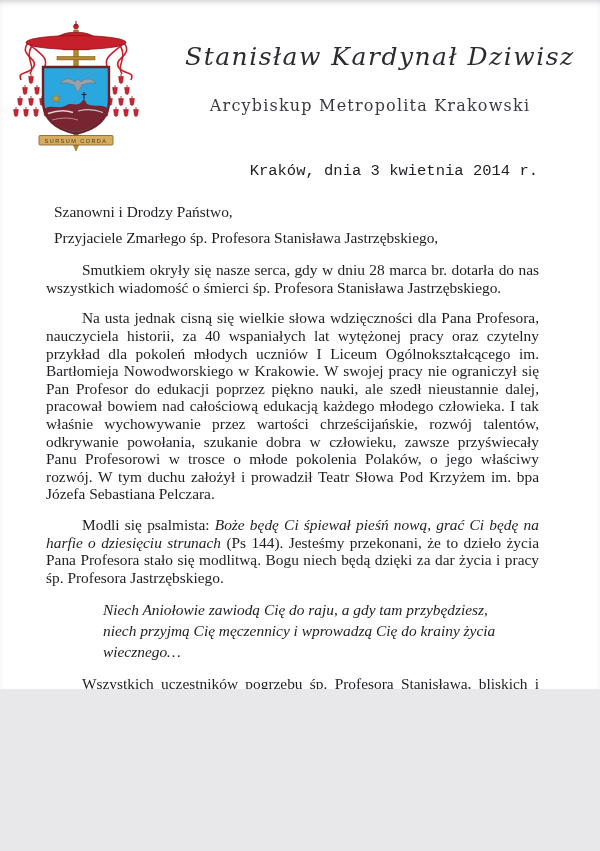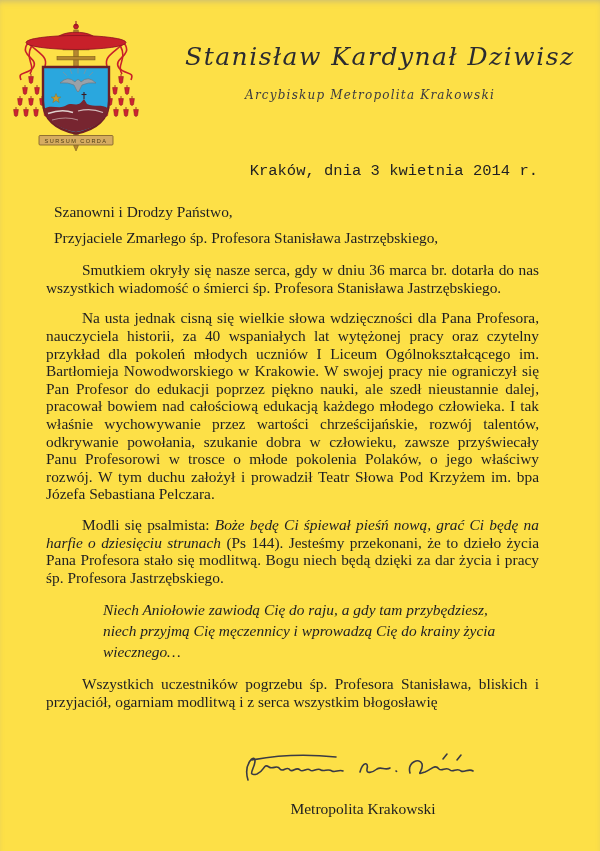--- a/index.html
+++ b/index.html
@@ -1,31 +1,31 @@
 <!DOCTYPE html>
 <html lang="pl"><head>
 <meta charset="utf-8">
 <style>
   html,body{margin:0;padding:0;}
   body{background:#e8e8ea;font-family:"Liberation Serif","DejaVu Serif",serif;}
   .page{
-    position:relative;width:600px;height:851px;margin:0 auto;
-    background:#fde047;color:#1e1e22;overflow:hidden;
+    position:relative;width:600px;height:689px;margin:0 auto;
+    background:#ffffff;color:#1e1e22;overflow:hidden;
     box-shadow:inset 0 4px 6px -3px rgba(150,150,160,.55);
   }
   
   .coa{position:absolute;left:12px;top:14px;width:128px;height:140px;}
   .header-text{position:absolute;left:185px;top:42px;width:370px;text-align:center;color:#2b2b30;}
   .header-name{
     font-family:"DejaVu Serif",serif;font-style:italic;font-size:25px;
     letter-spacing:1.5px;white-space:nowrap;
   }
   .header-subtitle{
-    font-family:"DejaVu Serif",serif;font-style:italic;font-size:12px;
-    letter-spacing:1.2px;margin-top:17px;color:#3a3a40;
+    font-family:"DejaVu Serif",serif;font-size:16px;
+    letter-spacing:1.2px;margin-top:25px;color:#3a3a40;
   }
   
   .date-line{position:absolute;top:162px;right:62px;font-size:15.5px;font-family:Liberation Mono, monospace;}
   
   .body{
     position:absolute;left:46px;top:195px;width:493px;
     font-size:15.4px;line-height:17.6px;text-align:justify;
   }
   .salutation p{margin:8px;text-align:left;}
   .para{margin:13px 0 0 0;text-indent:36px;}
@@ -145,21 +145,21 @@
   </div>
 
   <div class="date-line">Kraków, dnia 3 kwietnia 2014 r.</div>
 
   <div class="body">
     <div class="salutation">
       <p>Szanowni i Drodzy Państwo,</p>
       <p>Przyjaciele Zmarłego śp. Profesora Stanisława Jastrzębskiego,</p>
     </div>
 
-    <p class="para nogap">Smutkiem okryły się nasze serca, gdy w dniu 36 marca br. dotarła do nas wszystkich wiadomość o śmierci śp. Profesora Stanisława Jastrzębskiego.</p>
+    <p class="para nogap">Smutkiem okryły się nasze serca, gdy w dniu 28 marca br. dotarła do nas wszystkich wiadomość o śmierci śp. Profesora Stanisława Jastrzębskiego.</p>
 
     <p class="para">Na usta jednak cisną się wielkie słowa wdzięczności dla Pana Profesora, nauczyciela historii, za 40 wspaniałych lat wytężonej pracy oraz czytelny przykład dla pokoleń młodych uczniów I Liceum Ogólnokształcącego im. Bartłomieja Nowodworskiego w Krakowie. W swojej pracy nie ograniczył się Pan Profesor do edukacji poprzez piękno nauki, ale szedł nieustannie dalej, pracował bowiem nad całościową edukacją każdego młodego człowieka. I tak właśnie wychowywanie przez wartości chrześcijańskie, rozwój talentów, odkrywanie powołania, szukanie dobra w człowieku, zawsze przyświecały Panu Profesorowi w trosce o młode pokolenia Polaków, o jego właściwy rozwój. W tym duchu założył i prowadził Teatr Słowa Pod Krzyżem im. bpa Józefa Sebastiana Pelczara.</p>
 
 
     <p class="para"><span>Modli się psalmista: </span><span class="psalm-italic">Boże będę Ci śpiewał pieśń nową, grać Ci będę na harfie o dziesięciu strunach</span><span> (Ps 144).  Jesteśmy przekonani, że to dzieło życia Pana Profesora stało się modlitwą. Bogu niech będą dzięki za dar życia i pracy śp. Profesora Jastrzębskiego.</span></p>
 
 
     <div class="quote">
       <p>Niech Aniołowie zawiodą Cię do raju, a gdy tam przybędziesz,</p>
       <p>niech przyjmą Cię męczennicy i wprowadzą Cię do krainy życia wiecznego…</p>

